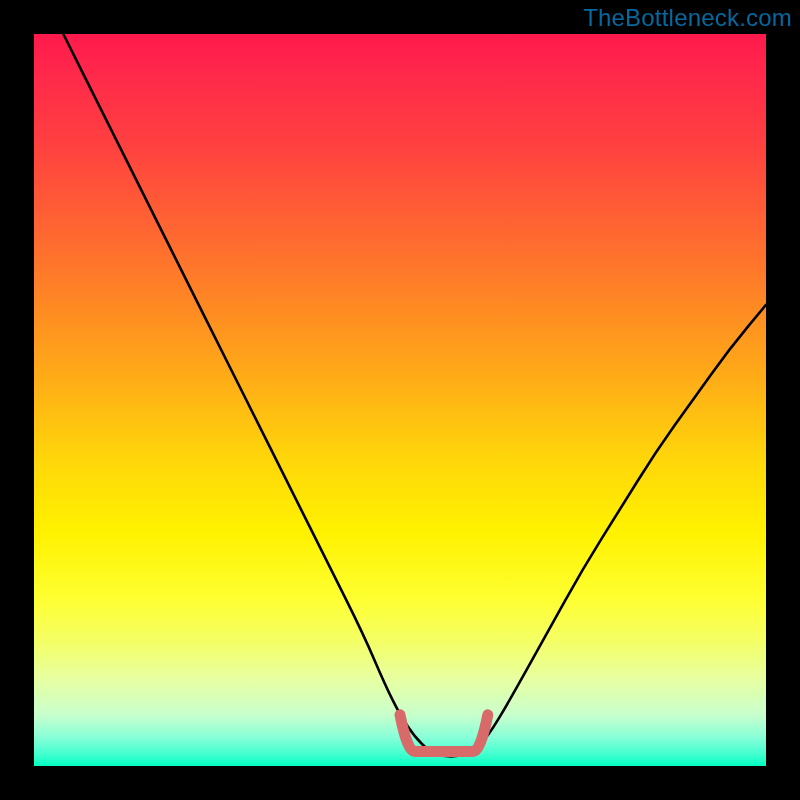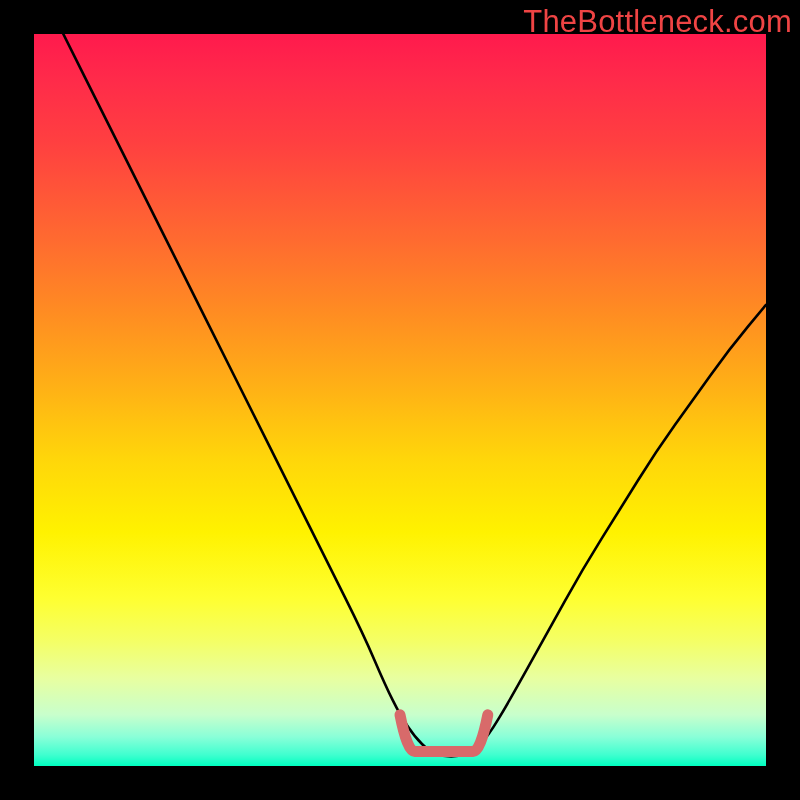--- a/index.html
+++ b/index.html
@@ -14,22 +14,22 @@
   .frame {
     position: relative;
     width: 800px;
     height: 800px;
     background: #000;
   }
   .watermark {
     position: absolute;
     top: 4px;
     right: 8px;
-    color: #ef4444;
-    font-size: 31px;
+    color: #0369a1;
+    font-size: 24px;
     font-weight: 500;
     letter-spacing: 0.2px;
     z-index: 20;
   }
   .plot-area {
     position: absolute;
     left: 34px;
     top: 34px;
     width: 732px;
     height: 732px;

